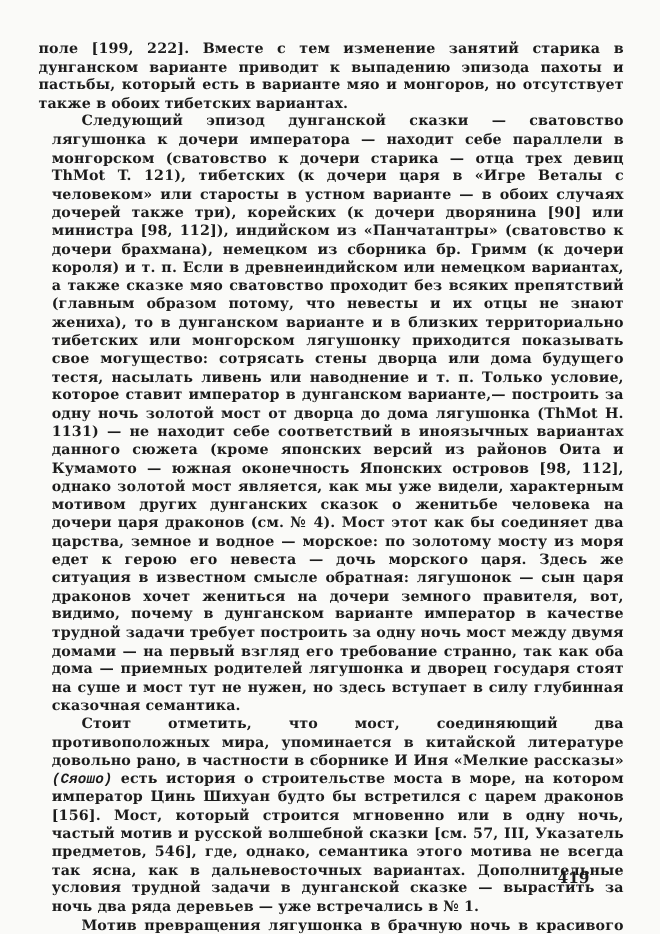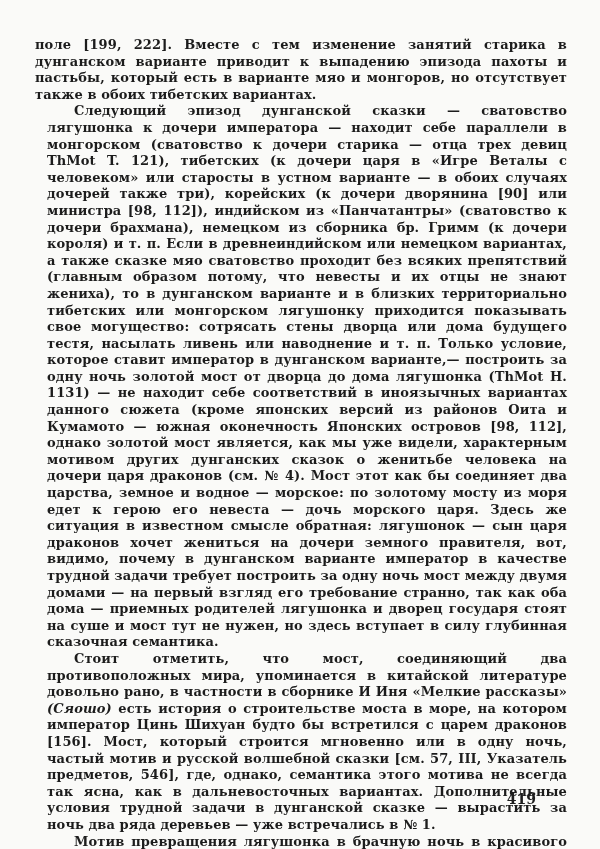--- a/index.html
+++ b/index.html
@@ -27,20 +27,21 @@
     line-height: 16.6px;
     color: #1c1c1c;
     letter-spacing: 0.1px;
   }
   .text-block p.indent {
     text-indent: 27px;
     margin-left: 12px;
   }
   .italic {
     font-style: italic;
+    font-family: Liberation Mono, monospace;
   }
   .page-number {
     position: absolute;
     top: 791px;
     right: 64px;
     font-family: "DejaVu Serif", "Liberation Serif", serif;
     font-weight: 700;
     font-size: 14px;
     color: #1c1c1c;
   }

